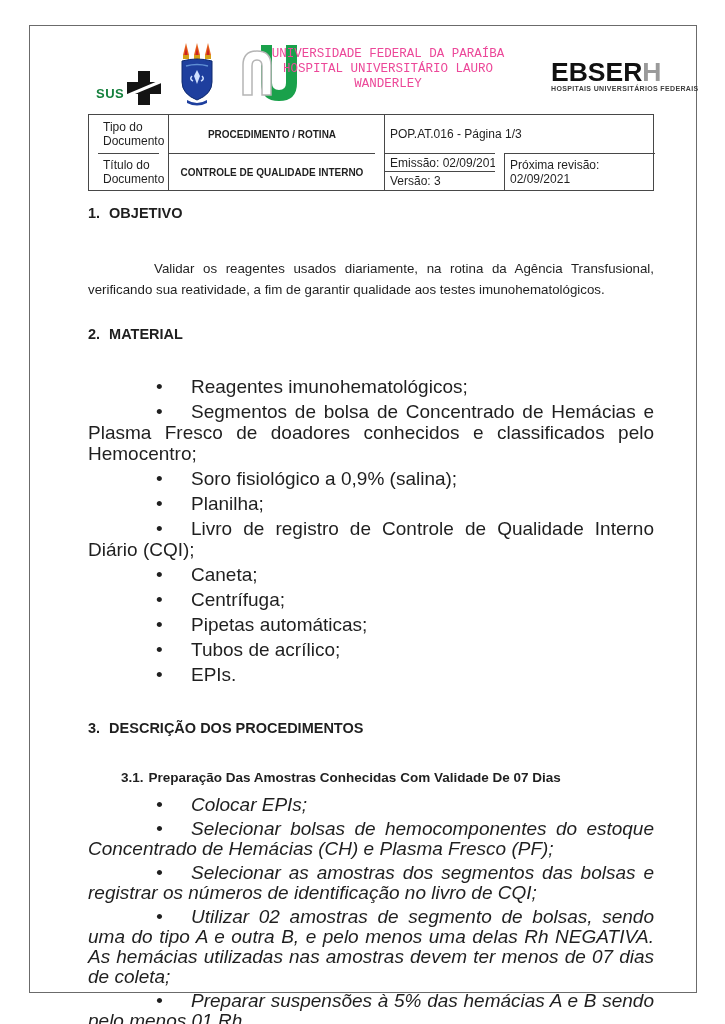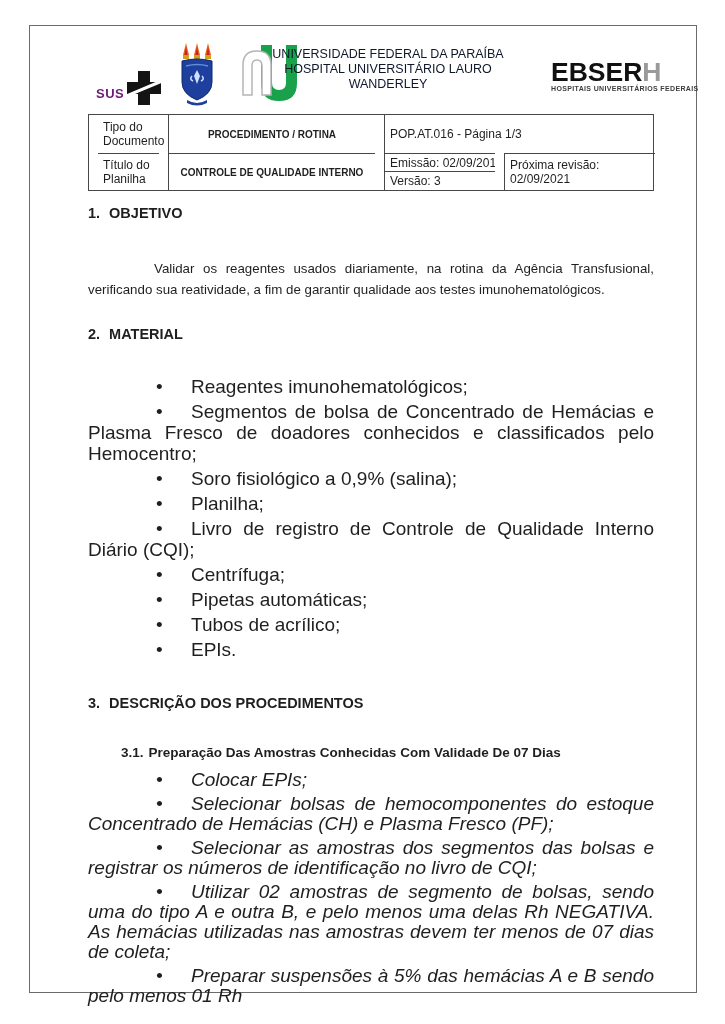--- a/index.html
+++ b/index.html
@@ -2,24 +2,24 @@
 <html><head>
 <meta charset="utf-8">
 <style>
   html,body{margin:0;padding:0;background:#ffffff;}
   body{width:725px;height:1024px;position:relative;font-family:"Liberation Sans",sans-serif;color:#1f1f1f;}
   .page{position:absolute;left:29px;top:25px;width:668px;height:968px;background:#fff;border:1px solid #6b6b6b;box-sizing:border-box;}
 
   
   .hdr{position:absolute;left:0;top:0;width:100%;height:88px;}
   .sus{position:absolute;left:66px;top:44px;display:flex;align-items:center;}
-  .sus-txt{font-size:13px;font-weight:bold;letter-spacing:.5px;margin-right:2px;margin-top:10px;color:#701a75;}
+  .sus-txt{font-size:13px;font-weight:bold;letter-spacing:.5px;margin-right:2px;margin-top:10px;color:#15803d;}
   .arms{position:absolute;left:150px;top:16px;}
   .hu{position:absolute;left:211px;top:19px;}
-  .inst{position:absolute;left:228px;top:21px;width:260px;text-align:center;color:#0f172a;font-size:12.5px;line-height:15px;}
+  .inst{position:absolute;left:228px;top:21px;width:260px;text-align:center;color:#ec4899;font-size:12.5px;line-height:15px;font-family:Liberation Mono, monospace;}
   .ebserh{position:absolute;left:521px;top:34px;width:132px;text-align:left;}
   .eb-row{font-weight:bold;font-size:26px;line-height:24px;letter-spacing:0px;color:#111;transform:scaleX(1.02);transform-origin:left;}
   .eb-gray{color:#9a9a9a;}
   .eb-sub{font-size:7px;letter-spacing:.35px;color:#3c3c3c;margin-top:1px;white-space:nowrap;font-weight:bold;}
 
   
   .doc-table{position:absolute;left:58px;top:88px;width:566px;box-sizing:border-box;border:1px solid #474747;display:grid;grid-template-columns:70px 216px 120px 160px;font-size:12px;}
   .cell{box-sizing:border-box;padding:2px 5px;display:flex;flex-direction:column;justify-content:center;margin-left:9px;}
   .cell.bl{border-left:1px solid #474747;}
   .cell.bt{border-top:1px solid #474747;}
@@ -97,21 +97,21 @@
       <div class="eb-row"><span>EBSER</span><span class="eb-gray">H</span></div>
       <div class="eb-sub">HOSPITAIS UNIVERSITÁRIOS FEDERAIS</div>
     </div>
   </div>
 
   <div class="doc-table">
     <div class="cell r1">Tipo do Documento</div>
     <div class="cell r1 bl title">PROCEDIMENTO / ROTINA</div>
     <div class="cell r1 bl span2">POP.AT.016 - Página 1/3</div>
 
-    <div class="cell r2 bt">Título do Planilha</div>
+    <div class="cell r2 bt">Título do Documento</div>
     <div class="cell r2 bt bl title">CONTROLE DE QUALIDADE INTERNO</div>
     <div class="cell r2 bt bl subcells">
       <div class="sub">Emissão: 02/09/2019</div>
       <div class="sub">Versão: 3</div>
     </div>
     <div class="cell r2 bt bl">Próxima revisão: 02/09/2021</div>
   </div>
 
   <div class="docbody">
 
@@ -120,20 +120,21 @@
     <p class="p1">Validar os reagentes usados diariamente, na rotina da Agência Transfusional, verificando sua reatividade, a fim de garantir qualidade aos testes imunohematológicos.</p>
 
     <h2 class="sec-h h-s2"><span>2.</span><span class="t">MATERIAL</span></h2>
 
     <div class="list2">
       <p class="bi"><span class="b">•</span><span>Reagentes imunohematológicos;</span></p>
       <p class="bi"><span class="b">•</span><span>Segmentos de bolsa de Concentrado de Hemácias e Plasma Fresco de doadores conhecidos e classificados pelo Hemocentro;</span></p>
       <p class="bi"><span class="b">•</span><span>Soro fisiológico a 0,9% (salina);</span></p>
       <p class="bi"><span class="b">•</span><span>Planilha;</span></p>
       <p class="bi"><span class="b">•</span><span>Livro de registro de Controle de Qualidade Interno Diário (CQI);</span></p>
+      <p class="bi"><span class="b">•</span><span>Caneta;</span></p>
       <p class="bi"><span class="b">•</span><span>Centrífuga;</span></p>
       <p class="bi"><span class="b">•</span><span>Pipetas automáticas;</span></p>
       <p class="bi"><span class="b">•</span><span>Tubos de acrílico;</span></p>
       <p class="bi"><span class="b">•</span><span>EPIs.</span></p>
     </div>
 
     <h2 class="sec-h h-s3"><span>3.</span><span class="t">DESCRIÇÃO DOS PROCEDIMENTOS</span></h2>
 
     <h3 class="sub-h"><span>3.1.</span><span class="t">Preparação Das Amostras Conhecidas Com Validade De 07 Dias</span></h3>
 

